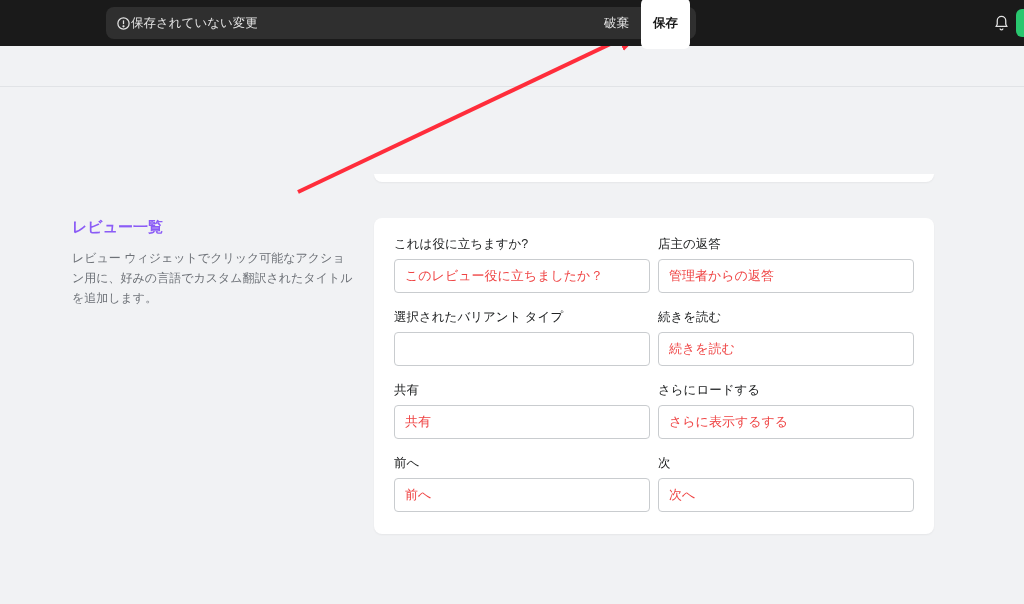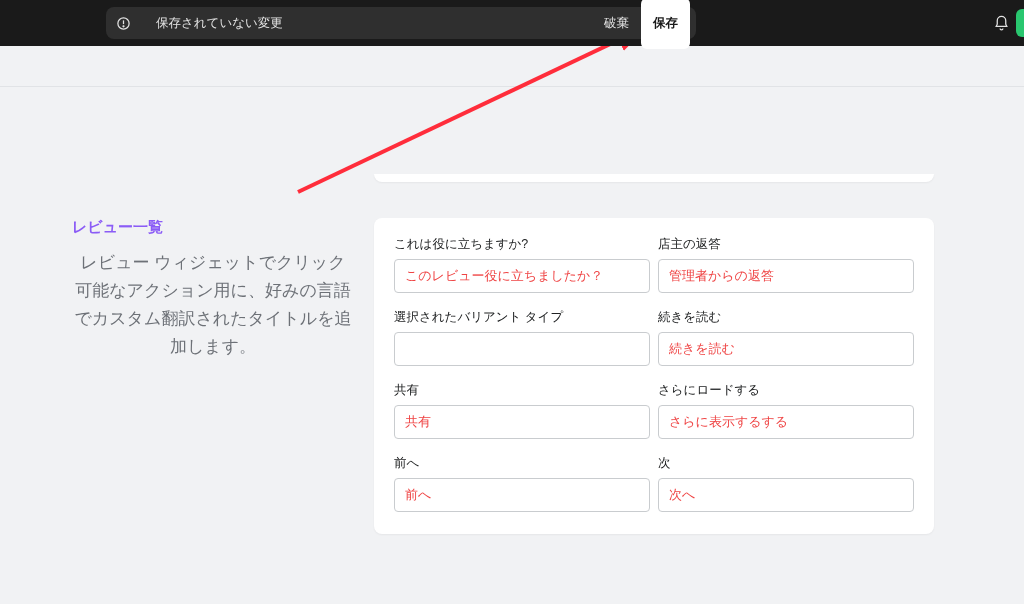--- a/index.html
+++ b/index.html
@@ -30,21 +30,21 @@
     border-radius: 8px;
     height: 32px;
     display: flex;
     align-items: center;
     padding: 0 6px 0 10px;
     flex: 0 0 auto;
     width: 590px;
     margin-left: 92px;
   }
   .pill .warn-icon { color: #e3e3e3; display:flex; align-items:center;}
-  .pill .msg { color: #e3e3e3; font-size: 12.5px; margin-left: 25px; flex: 1; }
+  .pill .msg { color: #e3e3e3; font-size: 12.5px; margin-left: 0; flex: 1; }
   .pill .btn-ghost {
     color: #e3e3e3;
     background: transparent;
     border: none;
     font-size: 12.5px;
     padding: 5px 10px;
     border-radius: 6px;
     cursor: pointer;
   }
   .pill .btn-save {
@@ -114,24 +114,23 @@
     width: 282px;
     flex: 0 0 282px;
   }
   .side h2 {
     font-size: 15px;
     font-weight: 600;
     color: #8b5cf6;
     margin-bottom: 12px;
   }
   .side p {
-    font-size: 17px;
+    font-size: 12px;
     color: #6d7177;
     line-height: 1.65;
-    text-align: center;
   }
 
   .card {
     flex: 1;
     background: #ffffff;
     border-radius: 8px;
     box-shadow: 0 1px 2px rgba(0,0,0,0.05);
     padding: 18px 20px 22px 20px;
   }
 

